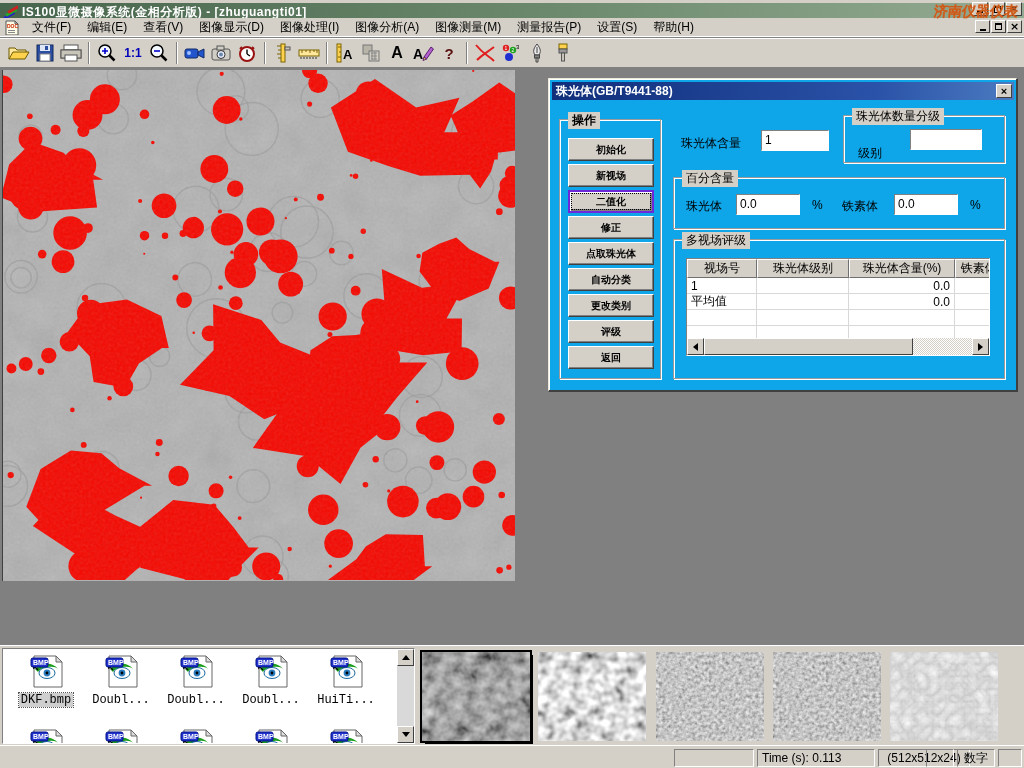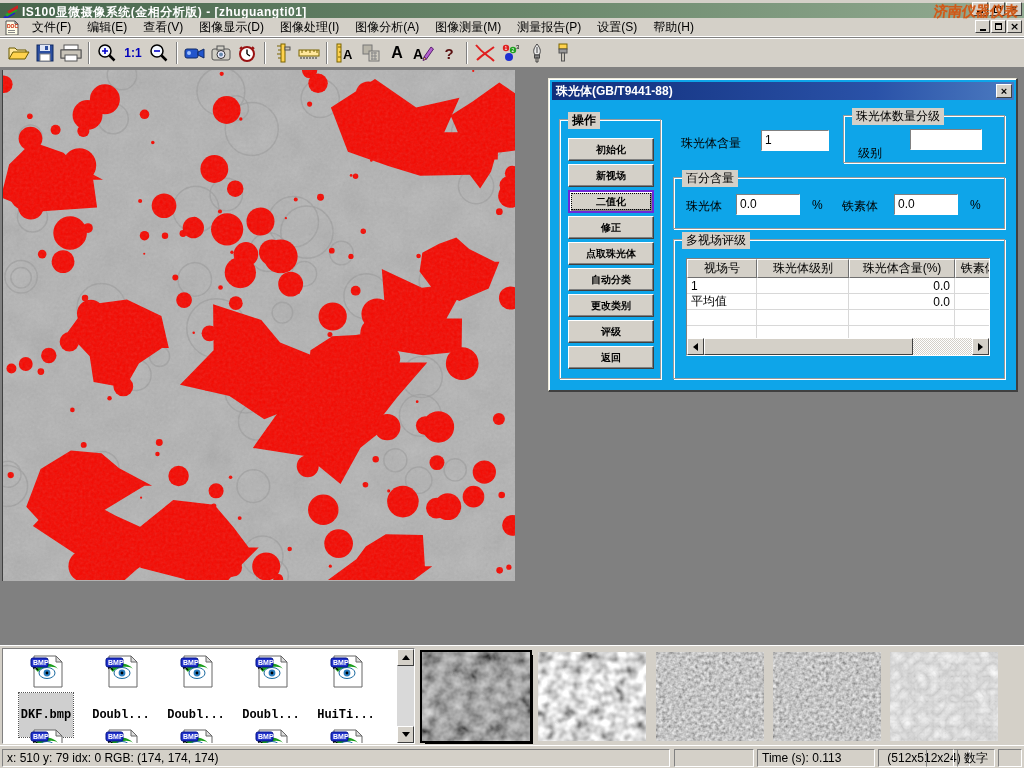--- a/index.html
+++ b/index.html
@@ -91,21 +91,21 @@
   .scroll-thumb { position:absolute; top:0; height:100%; background:#d4d0c8; border-top:1px solid #fff; border-left:1px solid #fff;
     border-right:1.5px solid #404040; border-bottom:1.5px solid #404040; }
 
   
   #bottom-panel { left:0; top:645px; width:1024px; height:100px; background:#d4d0c8; border-top:1px solid #fff; }
   #file-list { position:absolute; left:2px; top:2px; width:413px; height:96px; background:#fff;
     border-top:1.5px solid #808080; border-left:1.5px solid #808080; border-right:1px solid #fff; border-bottom:1px solid #fff;
     overflow:hidden; }
   .file-item { position:absolute; width:70px; text-align:center; }
   .file-item .fname { font-family:"Liberation Mono","DejaVu Sans Mono",monospace; font-size:12px; margin-top:1px;
-    display:inline-block; padding:15px 2px; white-space:nowrap;font-weight:bold; }
+    display:inline-block; padding:0 2px; white-space:nowrap; }
   .file-item .fname.selected { background:#cfcfcf; outline:1px dotted #555; }
   #file-vscroll { position:absolute; right:0; top:0; width:17px; height:100%; background:#d9d9d9; }
   #file-vscroll .scroll-btn { position:absolute; left:0; }
 
   .thumb { position:absolute; top:6px; width:108px; height:89px; background:#888; }
   .thumb.selected { outline:2px solid #000; outline-offset:0; box-shadow:3px 3px 0 #000; }
 
   
   #statusbar { left:0; top:745px; width:1024px; height:23px; background:#d4d0c8; border-top:1px solid #fff; padding-top:2px; }
   .sb-panel { position:absolute; top:3px; height:18px; border-top:1px solid #808080; border-left:1px solid #808080;
@@ -762,20 +762,19 @@
       </svg></div>
   <div class="thumb" style="left:773px;"><svg width="108" height="89">
         <rect width="108" height="89" filter="url(#t-fine)"></rect>
       </svg></div>
   <div class="thumb" style="left:890px;"><svg width="108" height="89">
         <rect width="108" height="89" filter="url(#t-light)"></rect>
       </svg></div>
 </div>
 
 <div id="statusbar" class="abs">
-  <div class="sb-panel" style="left:2px; width:668px;">x: 510 y: 79  idx: 0  RGB: (174, 174, 174)</div>
   <div class="sb-panel" style="left:674px; width:80px;"></div>
   <div class="sb-panel" style="left:757px; width:118px;">Time (s): 0.113</div>
   <div class="sb-panel" style="left:878px; width:92px; justify-content:center;">(512x512x24)</div>
   <div class="sb-panel" style="left:926px; width:28px;"></div>
   <div class="sb-panel" style="left:957px; width:38px; justify-content:center;">数字</div>
   <div class="sb-panel" style="left:998px; width:24px;"></div>
 </div>
 
 </body></html>

